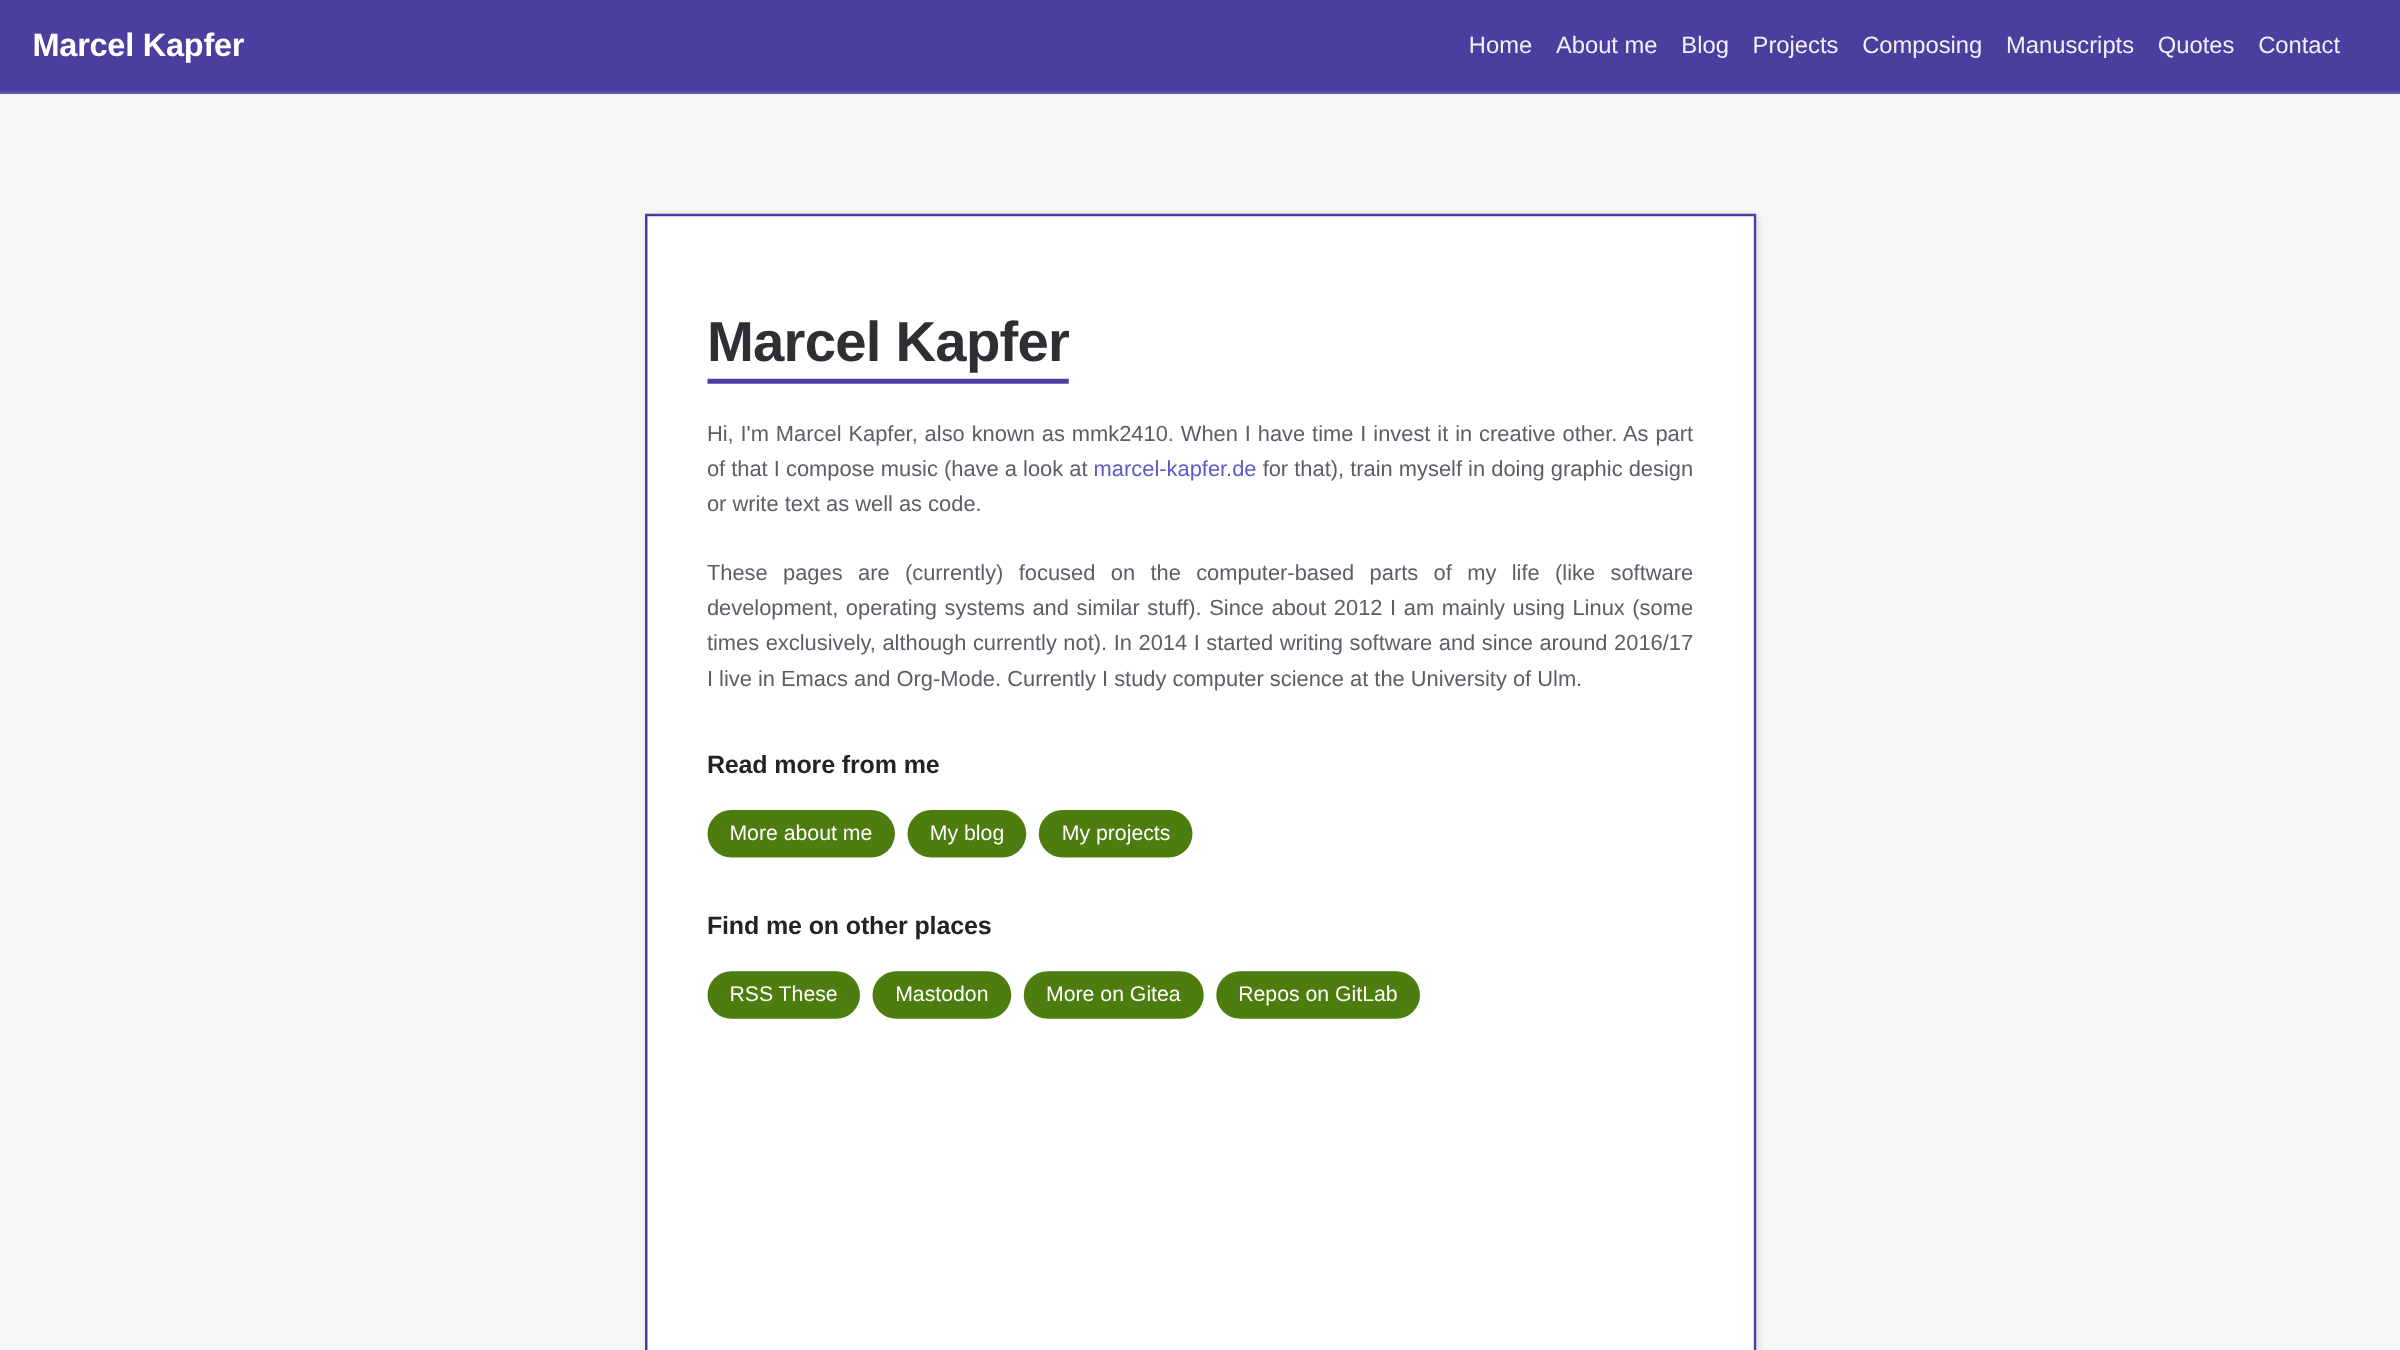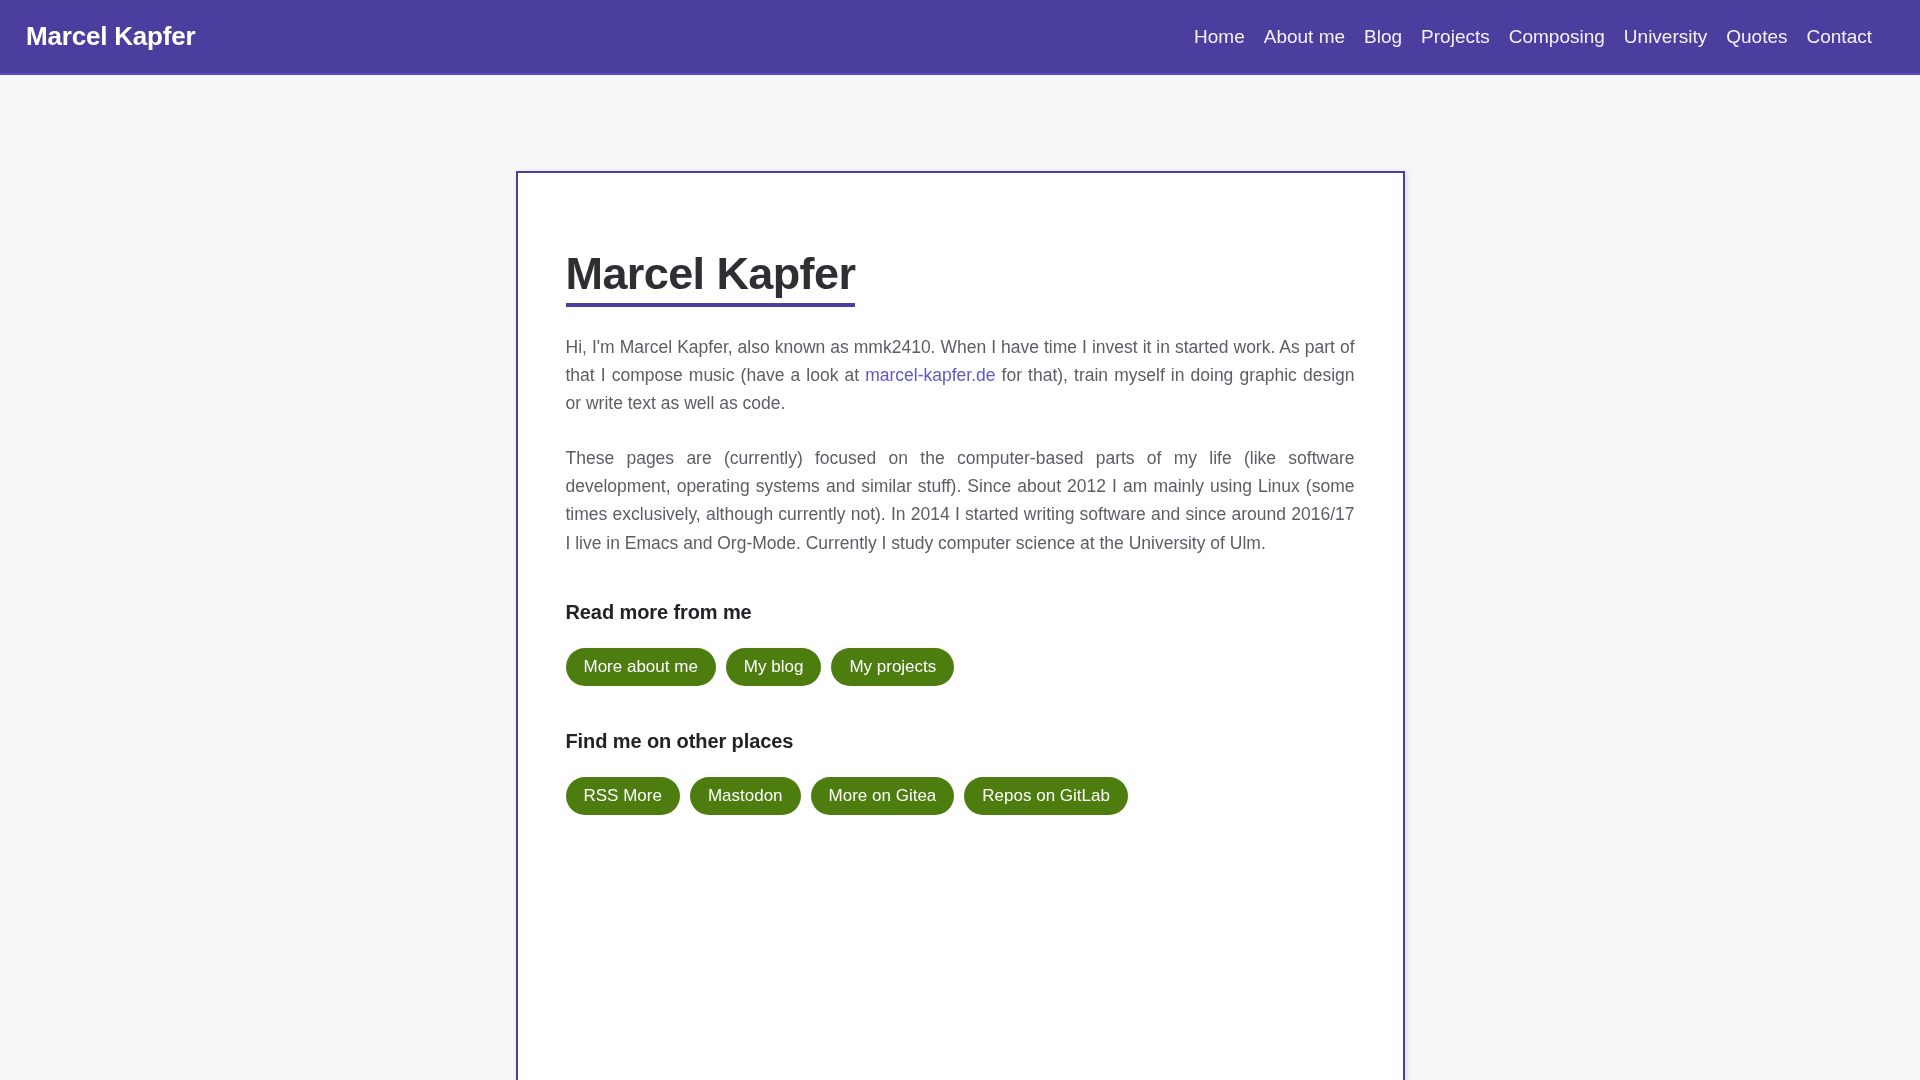--- a/index.html
+++ b/index.html
@@ -147,47 +147,47 @@
 <body>
 
 <nav class="navbar">
   <a class="brand" href="#">Marcel Kapfer</a>
   <div class="nav-links">
     <a class="nav-link" href="#">Home</a>
     <a class="nav-link" href="#">About me</a>
     <a class="nav-link" href="#">Blog</a>
     <a class="nav-link" href="#">Projects</a>
     <a class="nav-link" href="#">Composing</a>
-    <a class="nav-link" href="#">University</a>
+    <a class="nav-link" href="#">Manuscripts</a>
     <a class="nav-link" href="#">Quotes</a>
     <a class="nav-link" href="#">Contact</a>
   </div>
 </nav>
 
 <div class="page">
   <main class="card">
 
     <h1 class="title">Marcel Kapfer</h1>
 
 
-    <p class="para"><span>Hi, I'm Marcel Kapfer, also known as mmk2410. When I have time I invest it in started work. As part of that I compose music (have a look at </span><a href="#">marcel-kapfer.de</a><span> for that), train myself in doing graphic design or write text as well as code.</span></p>
+    <p class="para"><span>Hi, I'm Marcel Kapfer, also known as mmk2410. When I have time I invest it in creative other. As part of that I compose music (have a look at </span><a href="#">marcel-kapfer.de</a><span> for that), train myself in doing graphic design or write text as well as code.</span></p>
 
     <p class="para">These pages are (currently) focused on the computer-based parts of my life (like software development, operating systems and similar stuff). Since about 2012 I am mainly using Linux (some times exclusively, although currently not). In 2014 I started writing software and since around 2016/17 I live in Emacs and Org-Mode. Currently I study computer science at the University of Ulm.</p>
 
 
     <h4 class="section-heading">Read more from me</h4>
     <div class="pill-row">
       <a class="pill" href="#">More about me</a>
       <a class="pill" href="#">My blog</a>
       <a class="pill" href="#">My projects</a>
     </div>
 
     <h4 class="section-heading">Find me on other places</h4>
     <div class="pill-row">
-      <a class="pill" href="#">RSS More</a>
+      <a class="pill" href="#">RSS These</a>
       <a class="pill" href="#">Mastodon</a>
       <a class="pill" href="#">More on Gitea</a>
       <a class="pill" href="#">Repos on GitLab</a>
     </div>
 
 
   </main>
 </div>
 
 </body></html>

